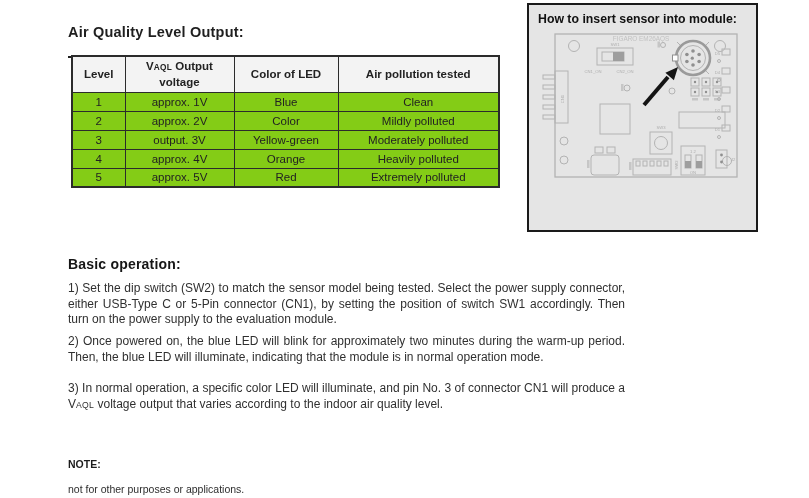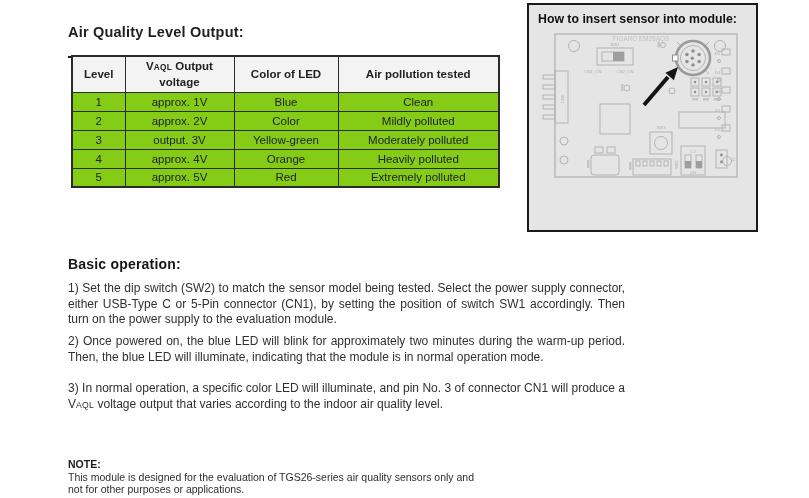--- a/index.html
+++ b/index.html
@@ -260,16 +260,15 @@
     </svg>
 
   </div>
 
   <div class="h2">Basic operation:</div>
   <div class="para p1">1) Set the dip switch (SW2) to match the sensor model being tested. Select the power supply connector, either USB-Type C or 5-Pin connector (CN1),  by setting the position of switch SW1 accordingly. Then turn on the power supply to the evaluation module.</div>
   <div class="para p2">2) Once powered on, the blue LED will blink for approximately two minutes during the warm-up period. Then, the blue LED will illuminate, indicating that the module is in normal operation mode.</div>
   <div class="para p3"><span>3) In normal operation, a specific color LED will illuminate, and pin No. 3 of connector CN1 will produce a V</span><span class="sc">AQL</span><span> voltage output that varies according to the indoor air quality level.</span></div>
 
   <div class="note-head">NOTE:</div>
-  <div class="note-line nl1">This module is designed for the evaluation of TGS26-series air quality sensors only and</div>
   <div class="note-line nl2">not for other purposes or applications.</div>
 
 </div>
 
 </body></html>

